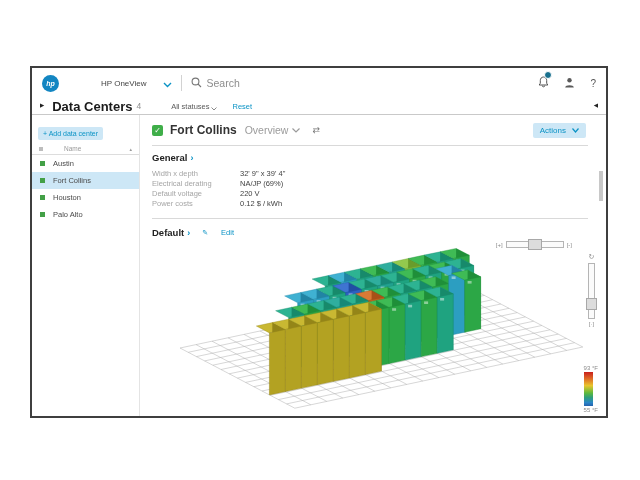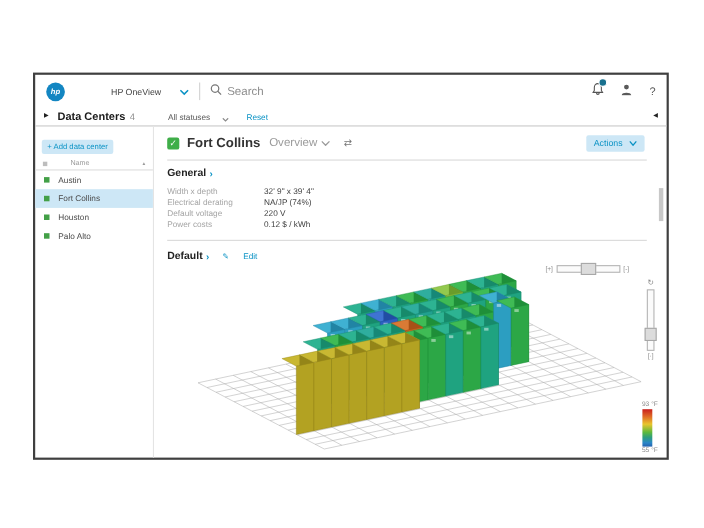--- a/index.html
+++ b/index.html
@@ -19,23 +19,23 @@
   .search-lbl{font-size:10.5px;color:#8d8d8d;margin-left:5px;text-align:right;}
   .top-right{margin-left:auto;display:flex;align-items:center;gap:15px;}
   .help-q{font-size:10px;color:#555;}
   .bell-wrap{position:relative;}
   .bell-badge{position:absolute;right:-3px;top:-3px;width:6px;height:6px;border-radius:50%;
               background:#18708e;border:1px solid #fff;}
   
   .filterbar{height:16px;display:flex;align-items:center;padding:0 8px;
              border-bottom:1px solid #c9c9c9;flex:none;}
   .caret{font-size:5.5px;color:#222;line-height:1;}
-  .fb-title{font-size:10px;font-weight:bold;color:#1a1a1a;margin-left:8px;}
+  .fb-title{font-size:13px;font-weight:bold;color:#1a1a1a;margin-left:8px;}
   .fb-count{font-size:8.5px;color:#8d8d8d;margin-left:4px;}
-  .fb-status{font-size:7.5px;color:#5a5a5a;margin-left:30px;display:flex;align-items:flex-end;gap:11px;}
+  .fb-status{font-size:7.5px;color:#5a5a5a;margin-left:30px;display:flex;align-items:flex-end;gap:1px;}
   .fb-reset{font-size:7.5px;color:#0b93c5;margin-left:16px;cursor:pointer;}
   
   .bodyrow{flex:1;display:flex;min-height:0;}
   .sidebar{width:108px;flex:none;border-right:1px solid #e4e4e4;padding-top:7px;box-sizing:border-box;}
   .add-btn{display:inline-block;margin-left:6px;background:#cde7f6;color:#0b93c5;
            font-size:7px;padding:3px 5px;border-radius:2px;cursor:pointer;}
   .list-head{display:flex;align-items:center;font-size:6.5px;color:#9a9a9a;
              padding:5px 7px 2px 7px;border-bottom:1px solid #ddd;}
   .list-head .nm{margin-left:13px;}
   .list-head .sort{margin-left:auto;font-size:5px;}
@@ -188,21 +188,21 @@
         <span class="sec-title">General</span>
         <span class="sec-arrow">›</span>
       </div>
       <div class="gen-rows">
         <div class="gen-row">
             <span class="gen-lab">Width x depth</span>
             <span class="gen-val">32' 9" x 39' 4"</span>
           </div>
         <div class="gen-row">
             <span class="gen-lab">Electrical derating</span>
-            <span class="gen-val">NA/JP (74%)</span>
+            <span class="gen-val">NA/JP (69%)</span>
           </div>
         <div class="gen-row">
             <span class="gen-lab">Default voltage</span>
             <span class="gen-val">220 V</span>
           </div>
         <div class="gen-row">
             <span class="gen-lab">Power costs</span>
             <span class="gen-val">0.12 $ / kWh</span>
           </div>
       </div>

